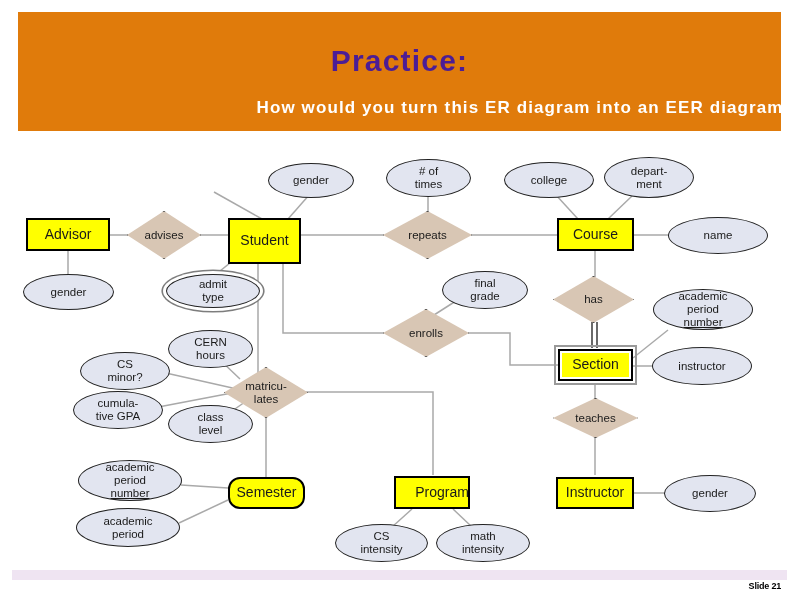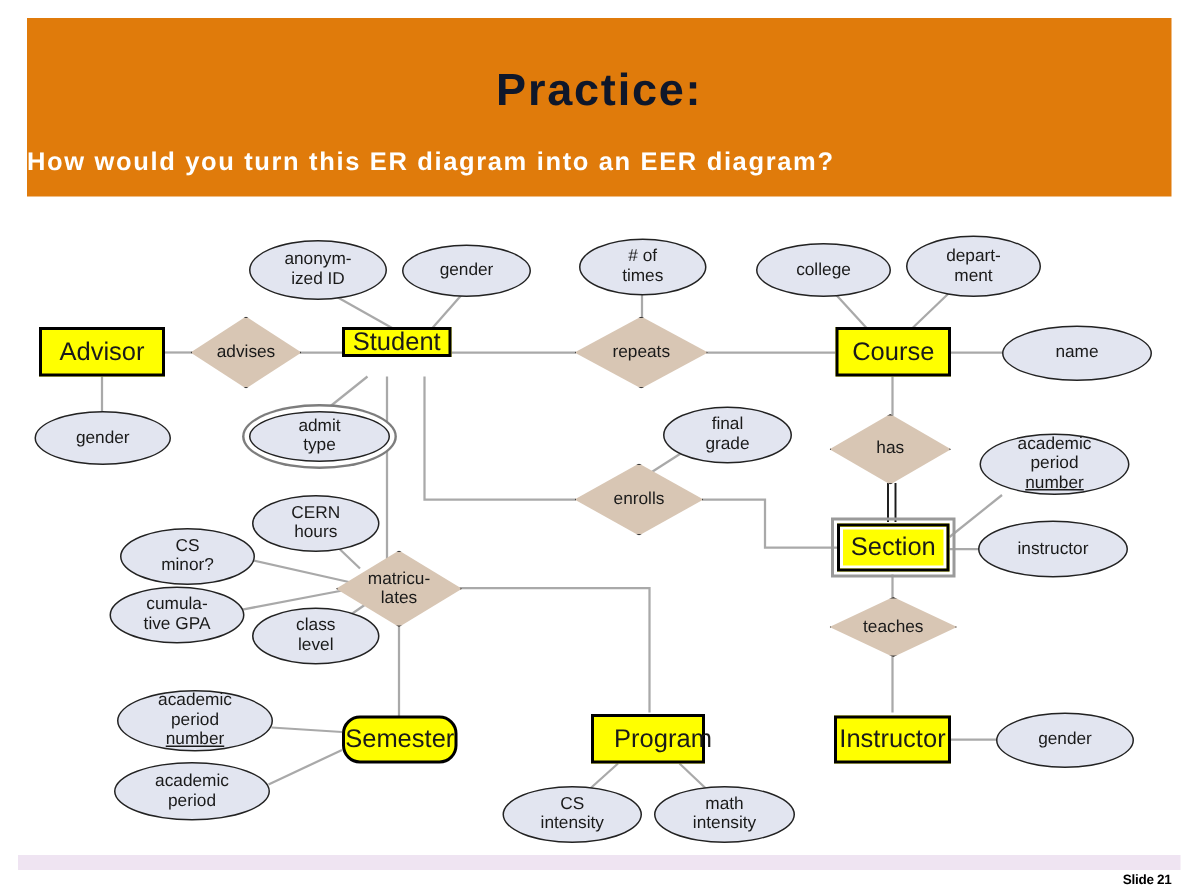--- a/index.html
+++ b/index.html
@@ -30,32 +30,32 @@
     height: 119px;
     background: #E07B0B;
     box-sizing: border-box;
   }
   #slide-title {
     position: absolute;
     left: 0;
     top: 32px;
     width: 763px;
     text-align: center;
-    color: #0f172a;
+    color: #4c1d95;
     font-size: 30px;
     font-weight: bold;
     letter-spacing: 1.2px;
     font-family: "Liberation Sans", sans-serif;
   }
   #slide-subtitle {
     position: absolute;
     left: 0;
     top: 86px;
     width: 777px;
-    text-align: left;
+    text-align: right;
     color: #ffffff;
     font-size: 17px;
     font-weight: bold;
     letter-spacing: 1.1px;
     font-family: "Liberation Sans", sans-serif;
   }
 
   
   #footer-bar {
     position: absolute;
@@ -101,21 +101,21 @@
     align-items: center;
     justify-content: center;
     text-align: center;
     line-height: 1.12;
     color: #1a1a1a;
   }
 
   .entity {
     background: #FFFF00;
     border: 2px solid #000000;
-    font-size: 17px;
+    font-size: 14px;
     font-family: "Liberation Sans", sans-serif;
     z-index: 5;
   }
   .entity.weak {
     border: 2px solid #000000;
     outline: 2px solid #9a9a9a;
     outline-offset: 2px;
     box-shadow: 0 0 0 2px #ffffff inset;
   }
 
@@ -225,21 +225,21 @@
       <g stroke="#1a1a1a" stroke-width="1.3" fill="none">
         <line x1="592" y1="322" x2="592" y2="348"></line>
         <line x1="597" y1="322" x2="597" y2="348"></line>
       </g>
     </svg>
 
     <div class="node entity" style="left:26px; top:218px; width:84px; height:33px;">
       <span>Advisor</span>
     </div>
 
-    <div class="node entity" style="left:228px; top:218px; width:73px; height:20px;">
+    <div class="node entity" style="left:228px; top:218px; width:73px; height:46px;">
       <span>Student</span>
     </div>
 
     <div class="node entity" style="left:557px; top:218px; width:77px; height:33px;">
       <span>Course</span>
     </div>
 
     <div class="node entity weak" style="left:558px; top:349px; width:75px; height:32px;">
       <span>Section</span>
     </div>
@@ -283,23 +283,20 @@
 
     <div class="node rel" style="left:553px; top:398px; width:85px; height:40px;">
       <span class="diamond-bg"></span>
       <span class="rel-label">teaches</span>
     </div>
 
     <div class="node attr" style="left:23px; top:274px; width:91px; height:36px;">
       <span class="label">gender</span>
     </div>
 
-    <div class="node attr" style="left:166px; top:160px; width:92px; height:40px;">
-      <span class="label">anonym-<br>ized ID</span>
-    </div>
 
     <div class="node attr" style="left:268px; top:163px; width:86px; height:35px;">
       <span class="label">gender</span>
     </div>
 
     <div class="node attr multi" style="left:166px; top:274px; width:94px; height:34px;">
       <span class="label">admit<br>type</span>
     </div>
 
     <div class="node attr" style="left:386px; top:159px; width:85px; height:38px;">

